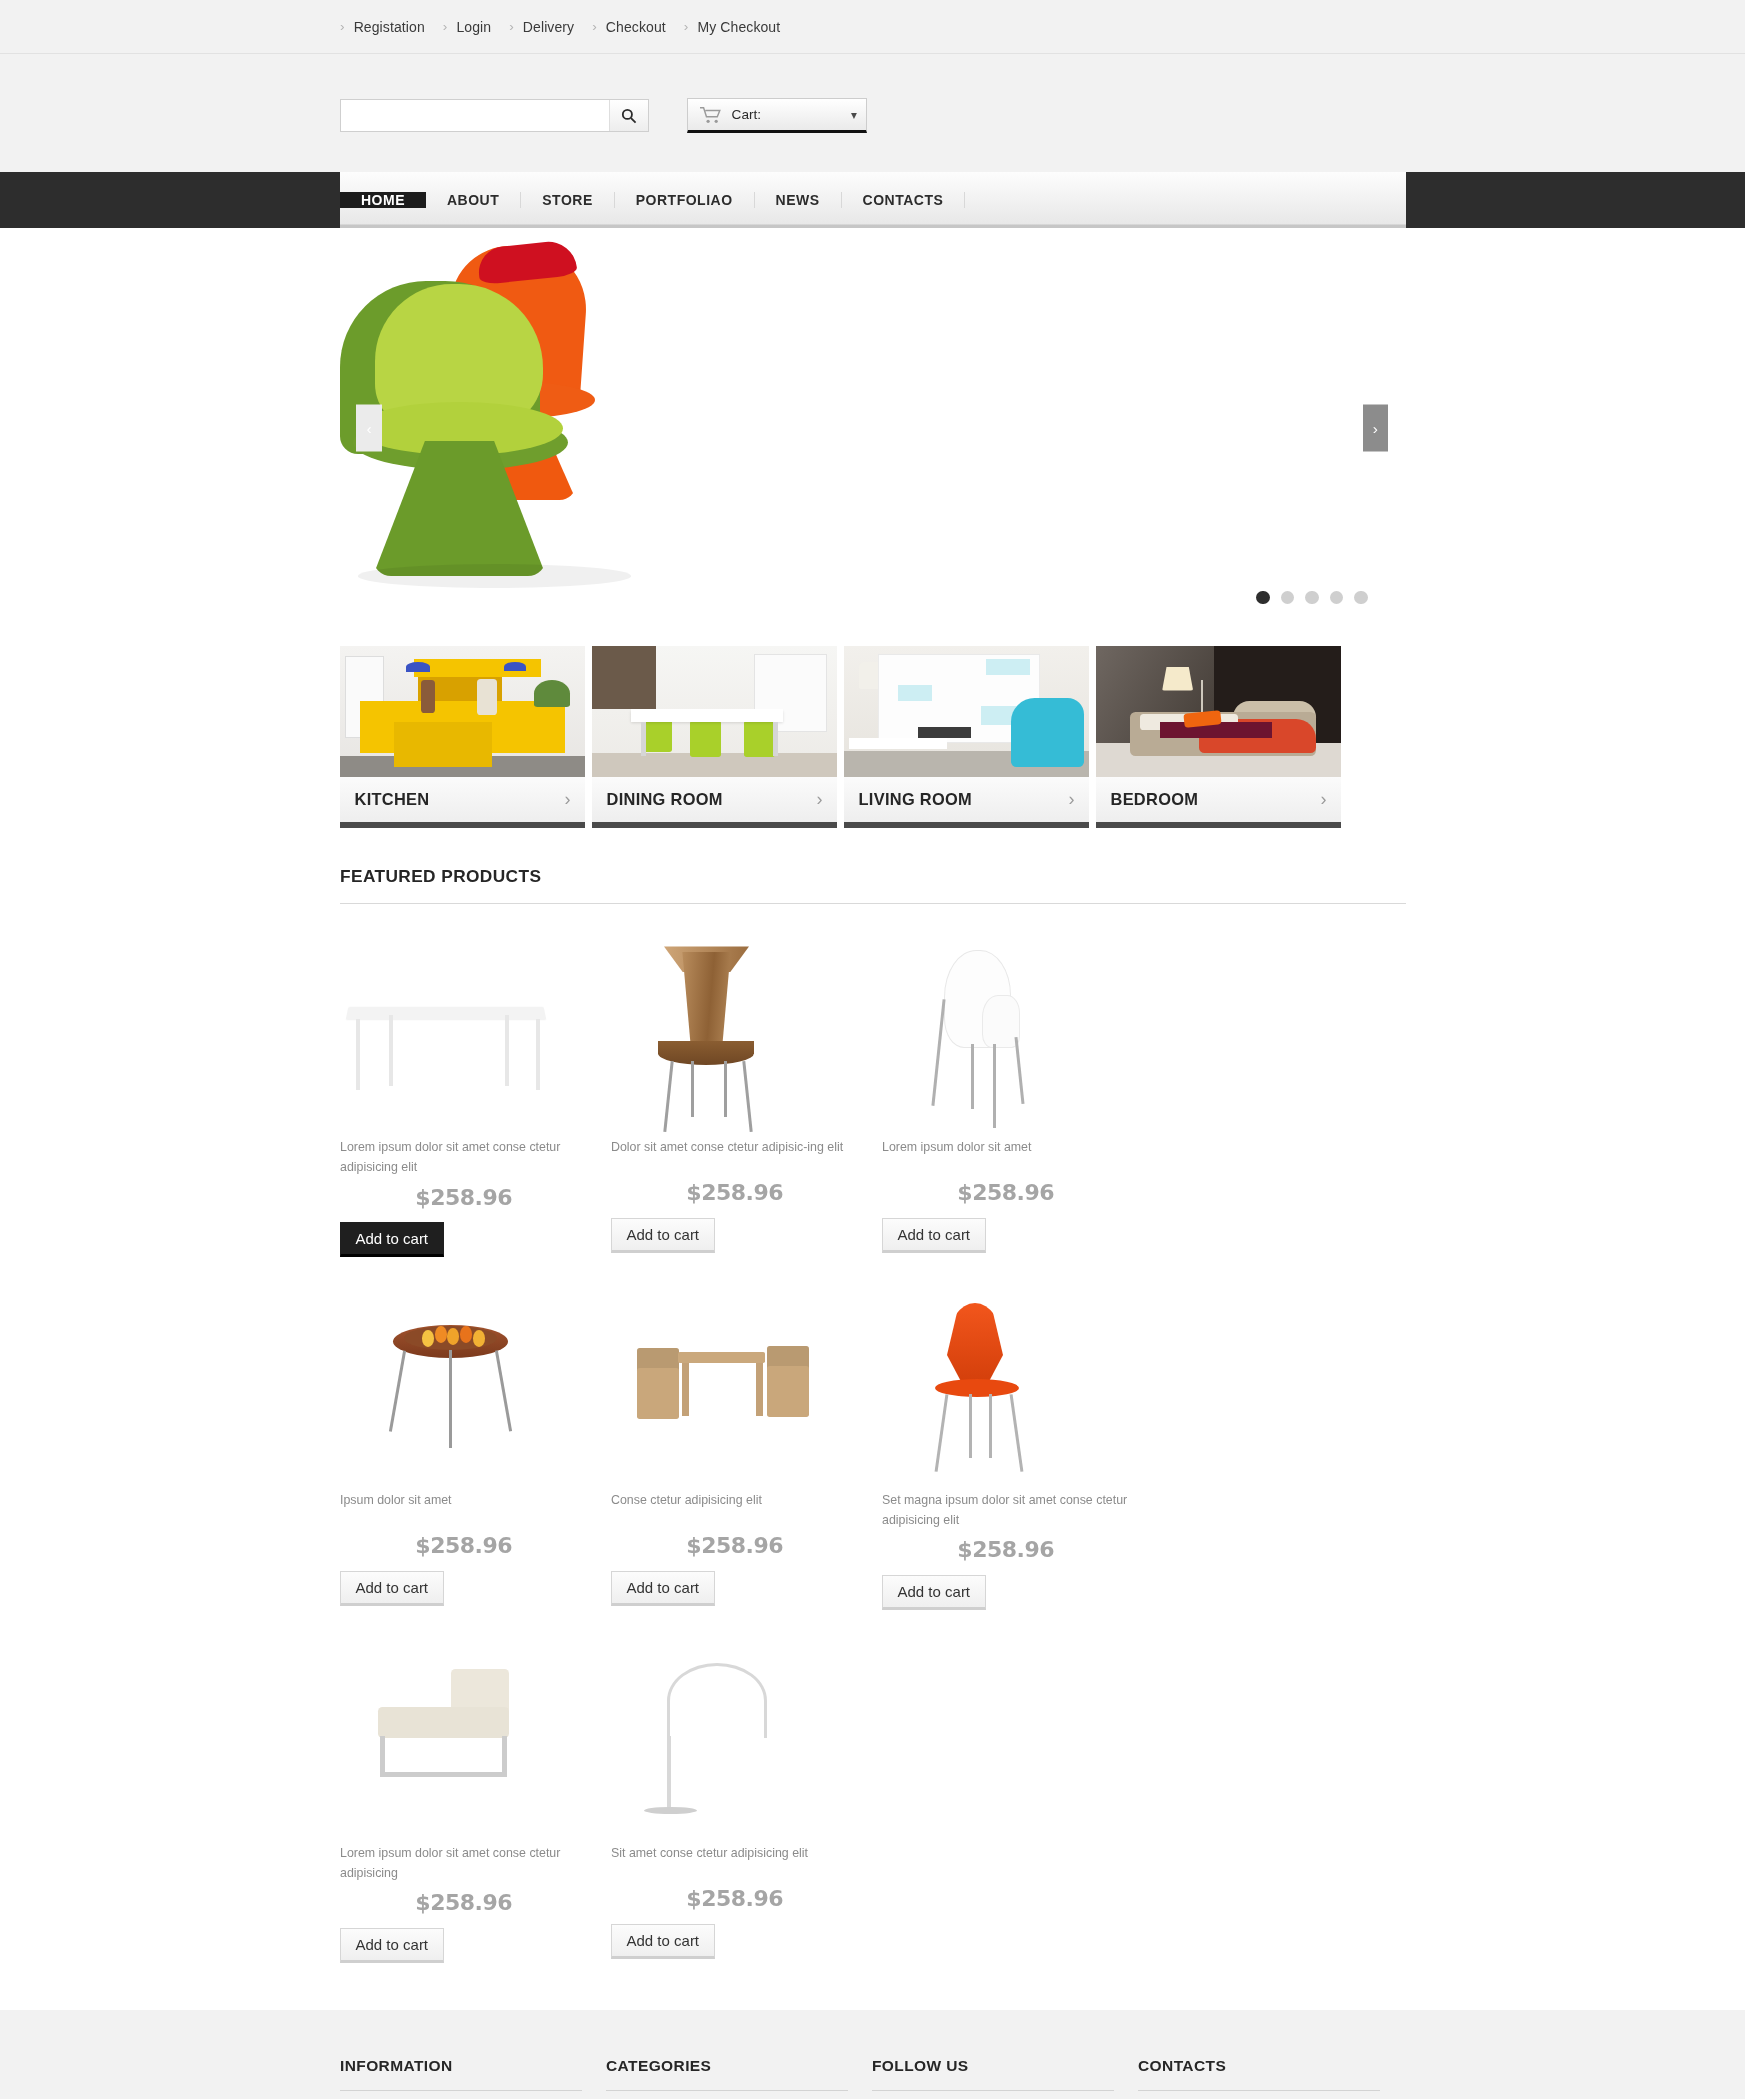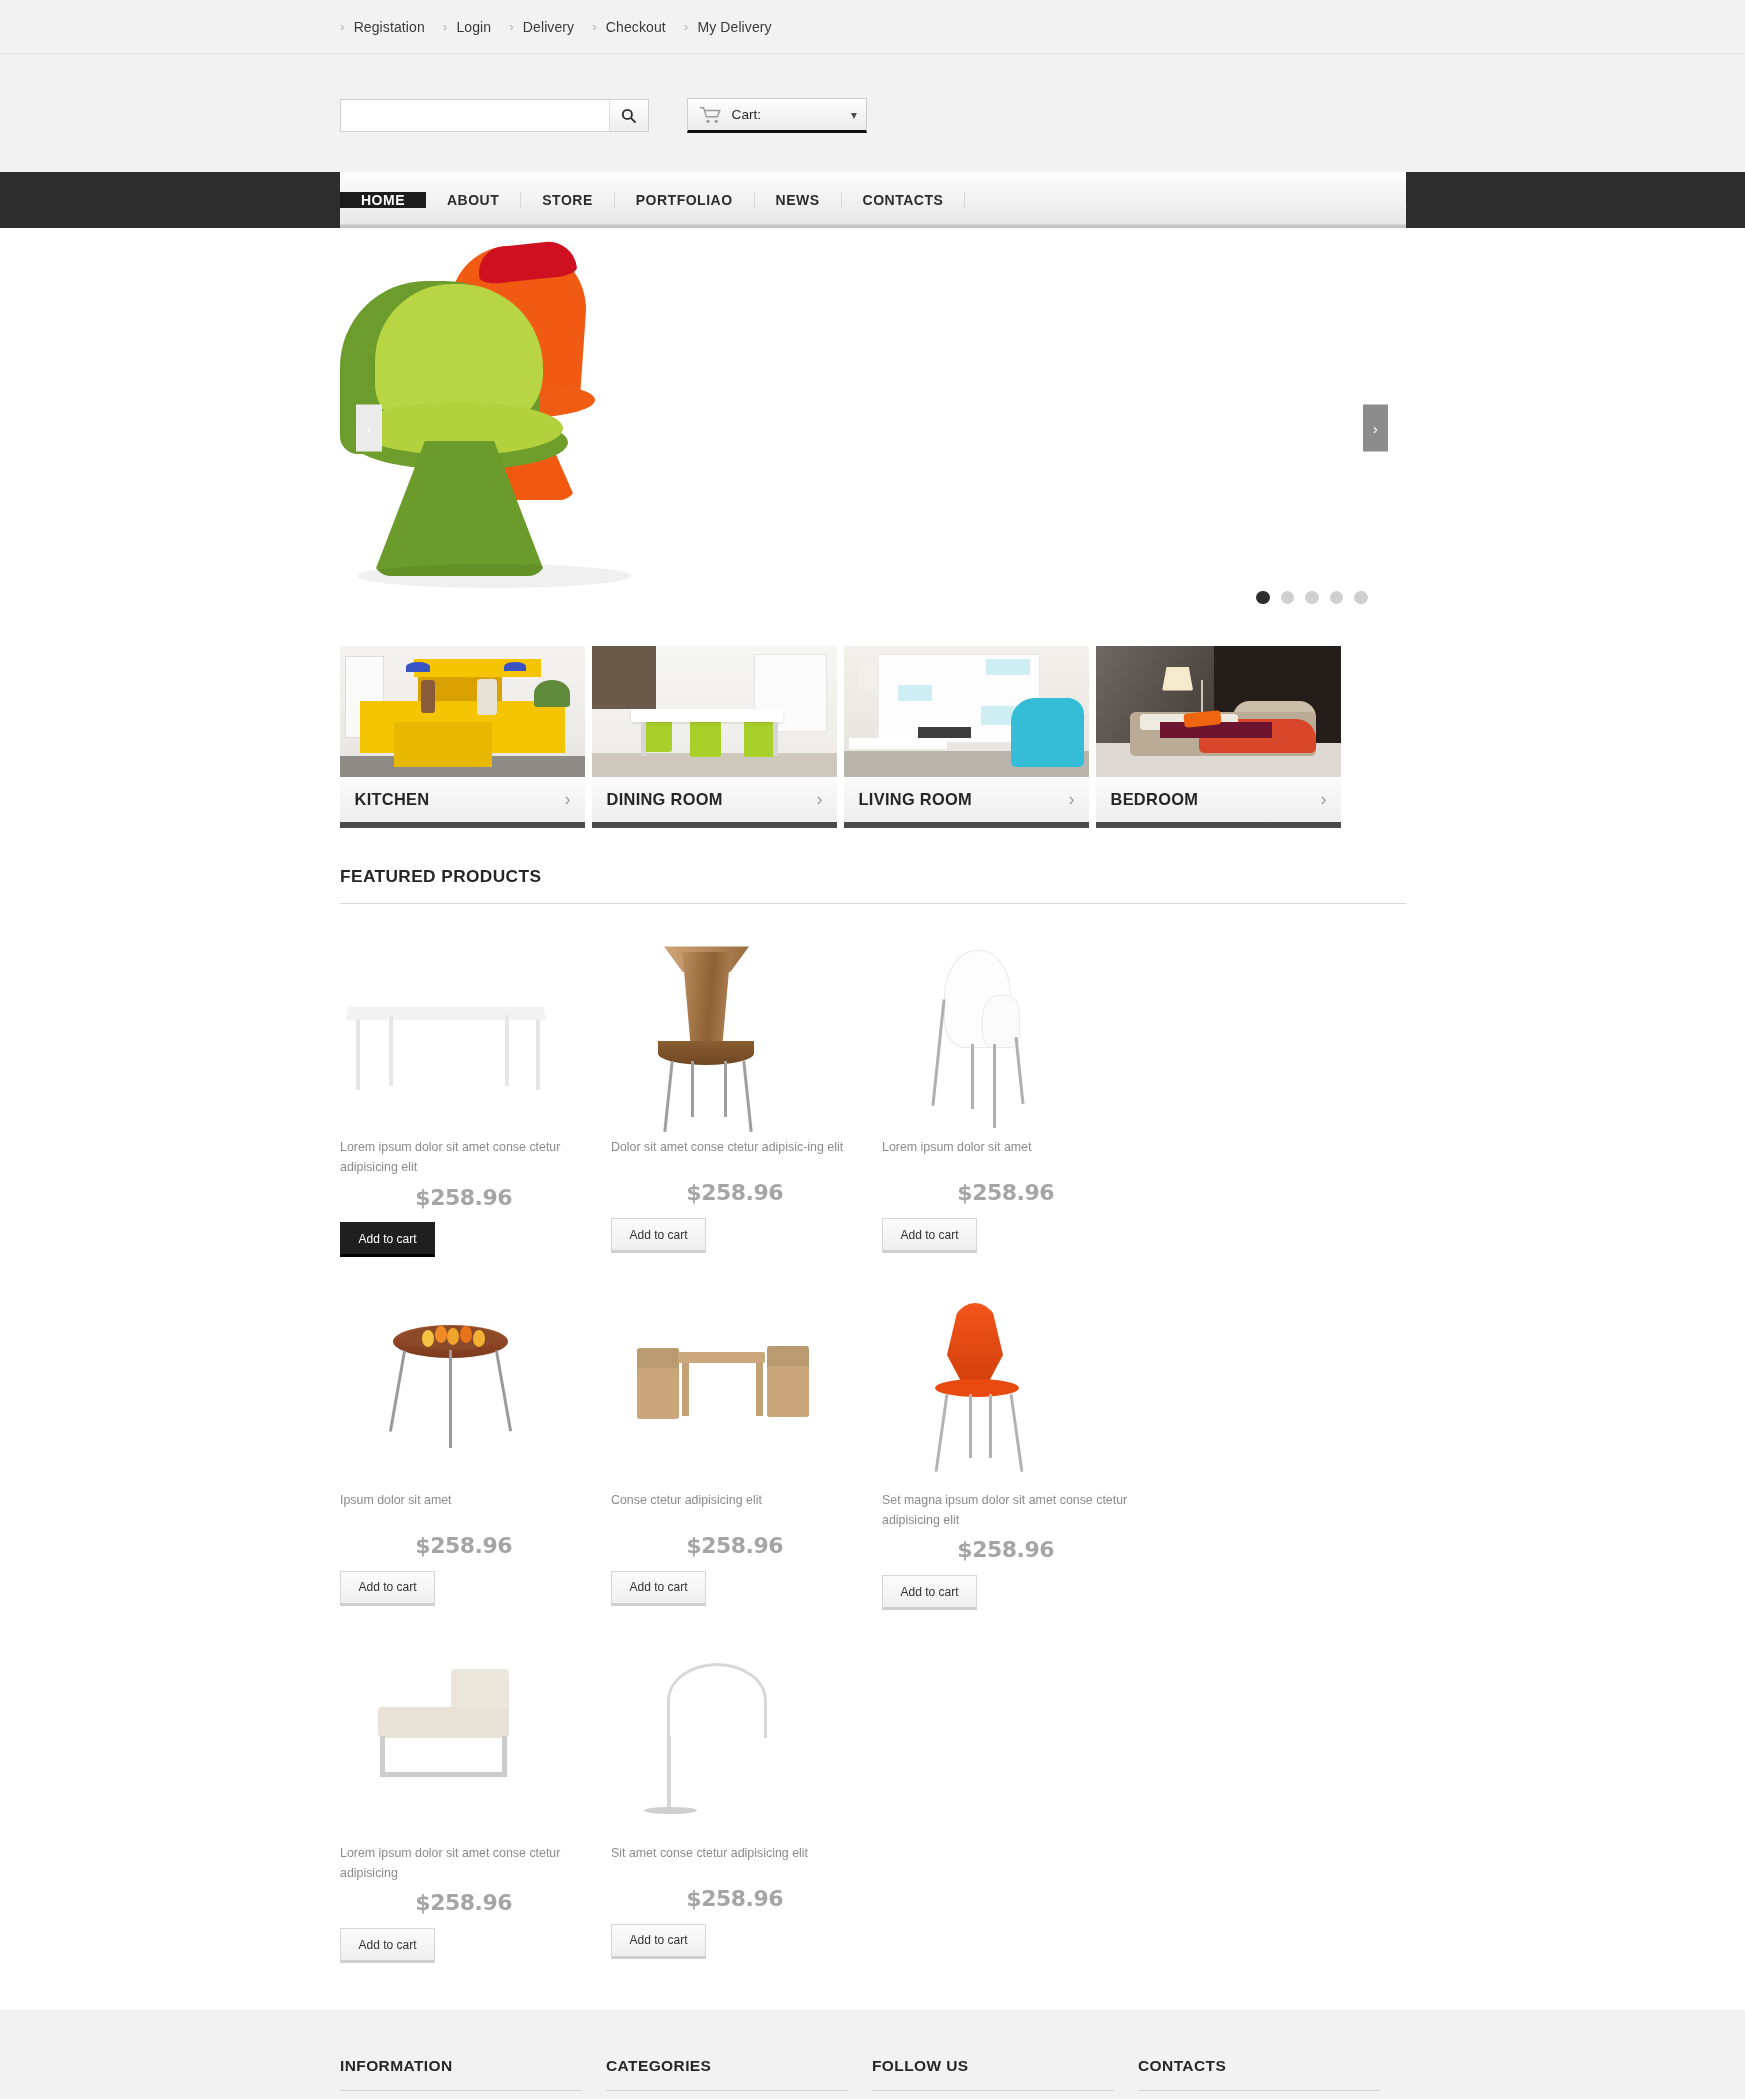--- a/index.html
+++ b/index.html
@@ -411,21 +411,21 @@
     margin-top: 7px;
     letter-spacing: -0.5px;
     font-family: "DejaVu Sans", sans-serif;
     text-align: center;
   }
   .btn-cart {
     margin-top: 12.7px;
     height: 35px;
     min-width: 95px;
     padding: 0 14.5px;
-    font-size: 12px;
+    font-size: 15px;
     color: #333333;
     background: linear-gradient(#fcfcfc, #efefef);
     border: 0.9px solid #d6d6d6;
     border-bottom: 3.6px solid #cfcfcf;
     cursor: pointer;
     font-family: "Liberation Sans", sans-serif;
   }
   .btn-cart.dark {
     background: #1f1f1f;
     color: #ffffff;
@@ -501,21 +501,21 @@
       <div class="tb-item">
         <span class="chev">›</span>
         <span>Delivery</span>
       </div>
       <div class="tb-item">
         <span class="chev">›</span>
         <span>Checkout</span>
       </div>
       <div class="tb-item">
         <span class="chev">›</span>
-        <span>My Delivery</span>
+        <span>My Checkout</span>
       </div>
     </div>
   </div>
 
   <div class="header">
     <div class="header-inner">
       <div class="header-right">
         <div class="searchbox">
           <input type="text" placeholder="" style="">
           <button class="search-btn">

